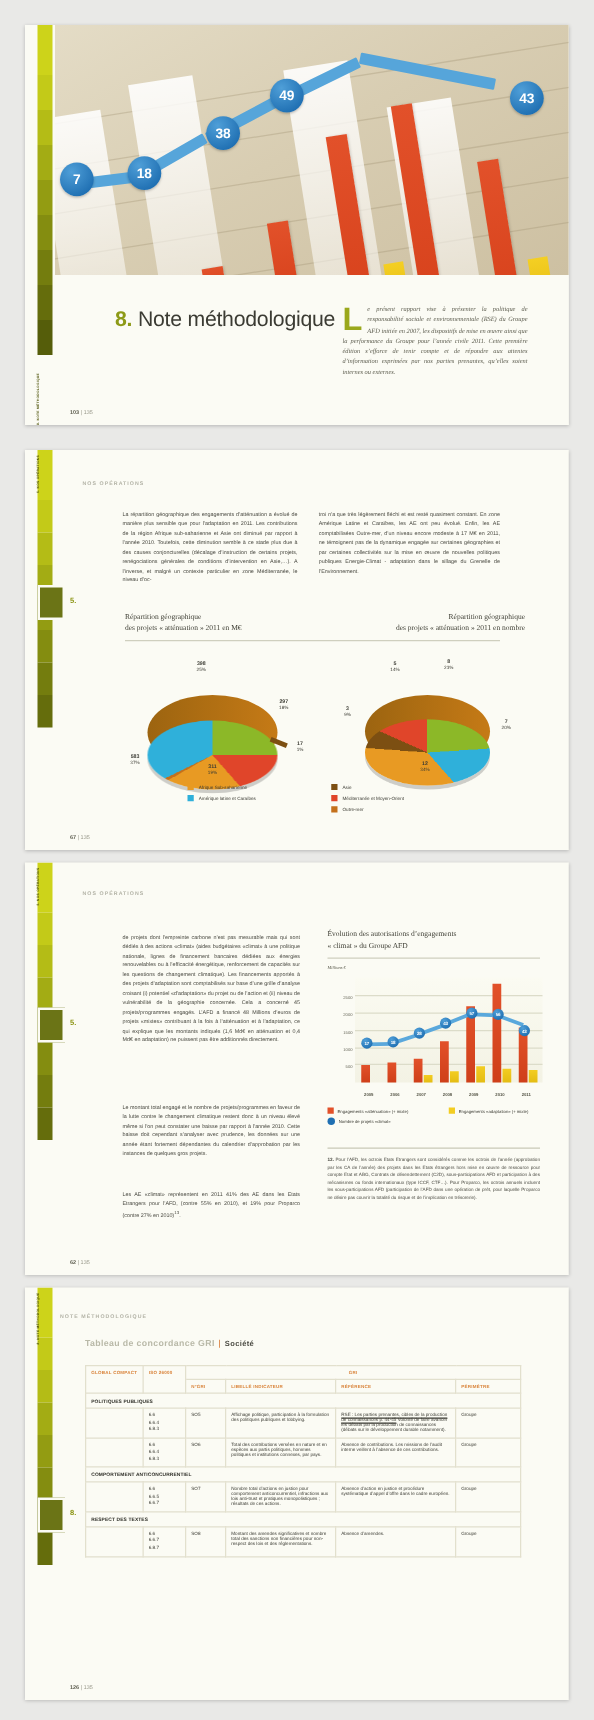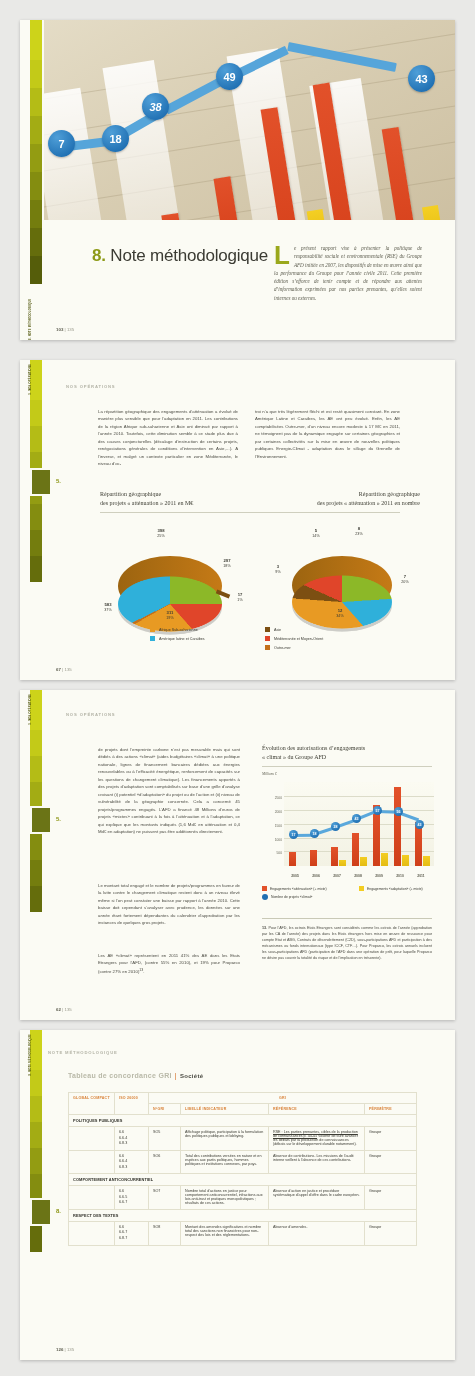--- a/index.html
+++ b/index.html
@@ -213,21 +213,21 @@
     <div class="ybar" style="left:382px;height:26px;"></div>
 
     <div class="lseg" style="left:8px;  top:124px; width:62px; transform:rotate(-7deg);"></div>
     <div class="lseg" style="left:68px; top:116px; width:60px; transform:rotate(-30deg);"></div>
     <div class="lseg" style="left:122px;top:86px;  width:62px; transform:rotate(-28deg);"></div>
     <div class="lseg" style="left:180px;top:56px;  width:70px; transform:rotate(-26deg);"></div>
     <div class="lseg" style="left:244px;top:22px;  width:110px;transform:rotate(11deg);"></div>
 
     <div class="node" style="left:4px;  top:110px;">7</div>
     <div class="node" style="left:58px; top:105px;">18</div>
-    <div class="node" style="left:98px;top:73px;font-style:italic;">38</div>
+    <div class="node" style="left:121px;top:73px;">38</div>
     <div class="node" style="left:172px;top:43px;">49</div>
     <div class="node" style="left:364px;top:45px;">43</div>
   </div>
 
   <div class="p1body">
     <h1 class="p1title">
       <b>8.</b>
       <span>Note méthodologique</span>
     </h1>
     <p class="p1intro">

